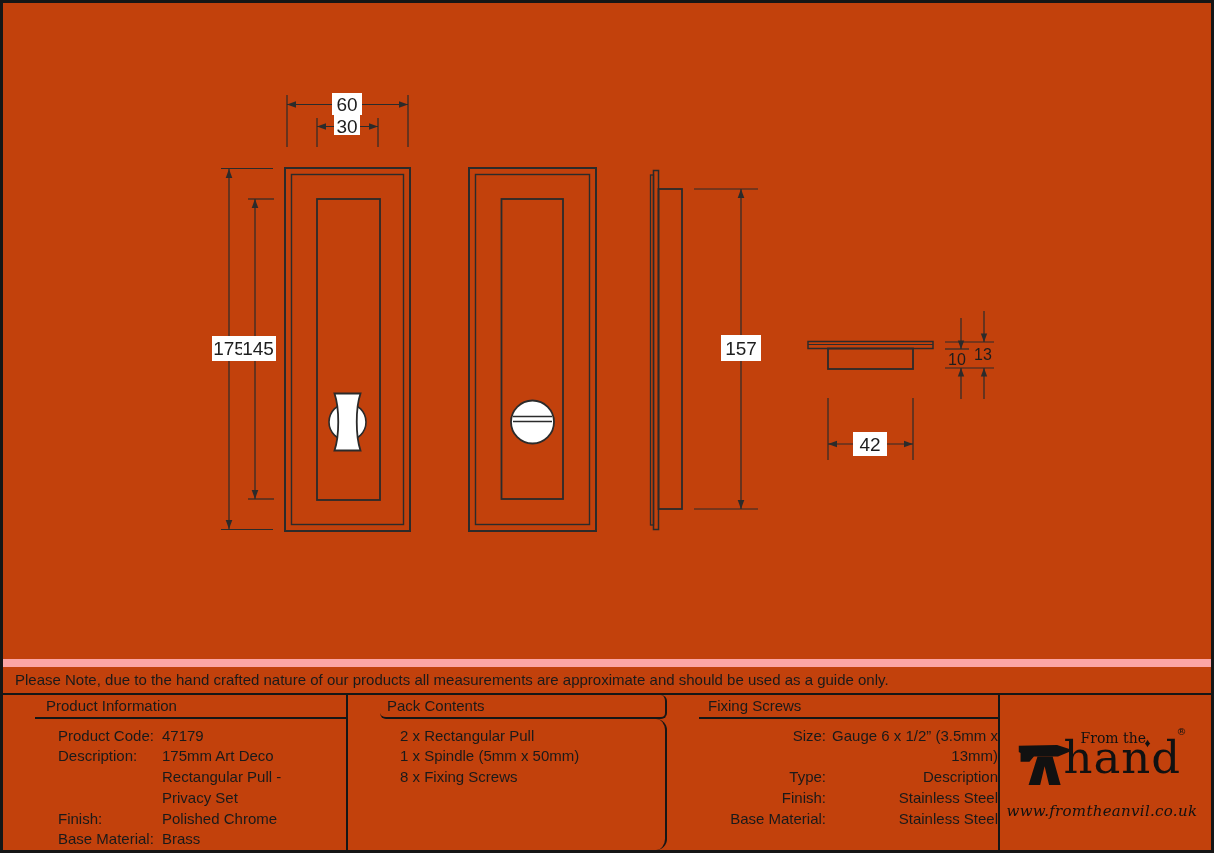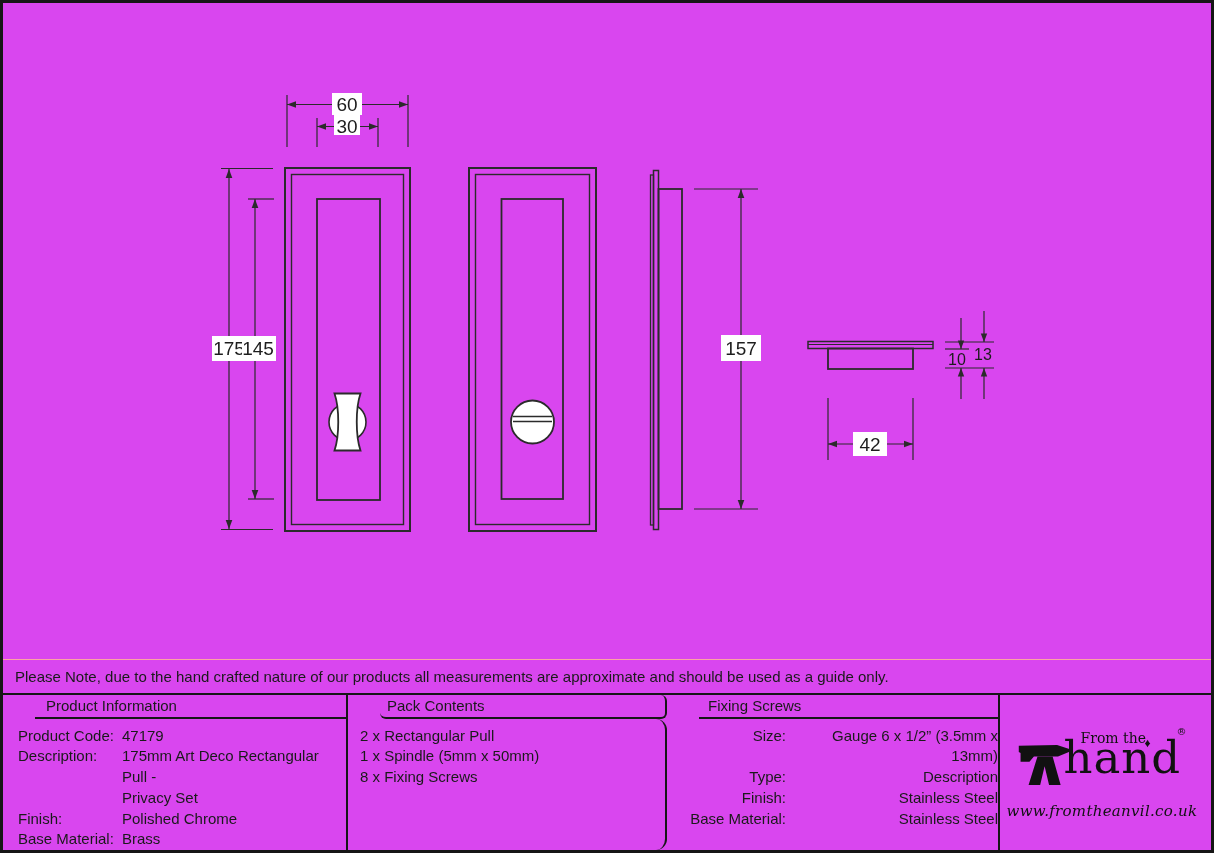--- a/index.html
+++ b/index.html
@@ -1,41 +1,41 @@
 <!DOCTYPE html>
 <html><head>
 <meta charset="utf-8">
 <style>
   * { margin:0; padding:0; box-sizing:border-box; }
   html,body { background:#dddddd; }
   .page {
-    width:1214px; height:853px; background:#d946ef;
+    width:1214px; height:853px; background:#c2410c;
     border:3px solid #161616; position:relative;
     font-family:"Liberation Sans", sans-serif; color:#1a1a1a;
     display:flex; flex-direction:column; overflow:hidden;
   }
   .drawing-area { height:667px; position:relative; }
   .drawing-area svg { position:absolute; left:0; top:0; }
   svg text { font-family:"Liberation Sans", sans-serif; fill:#1d1d1d; }
   .note-row {
-    border-top:1px solid #fca5a5; height:34px; flex:0 0 34px;
+    border-top:8px solid #fca5a5; height:34px; flex:0 0 34px;
     display:flex; align-items:center; padding-left:12px; font-size:15px;
   }
   .spec-table {
     border-top:2px solid #161616; flex:1;
     display:grid; grid-template-columns:345px 319px 333px 1fr;
     grid-template-rows:24px 1fr; font-size:15px;
   }
   .hcell {
     border-right:2px solid #161616; border-bottom:2px solid #161616;
     display:flex; align-items:center; padding-left:11px;margin-left:32px;
   }
   .hcell.c2 { padding-left:7px;border-radius:6px; }
   .hcell.c3 { padding-left:9px;text-align:center; }
-  .bcell { border-right:2px solid #161616; padding-top:7px; line-height:20.7px; }
+  .bcell { border-right:2px solid #161616; padding-top:7px; line-height:20.7px;margin-left:40px; }
   .kv { display:grid; }
   .pi .kv { grid-template-columns:104px 1fr; padding-left:15px; }
   .fs .kv { grid-template-columns:110px 1fr; padding-left:9px;text-align:right; }
   .pc { padding-left:12px;border-radius:11px; }
   .logo-cell {
     grid-column:4; grid-row:1 / span 2;
     display:flex; align-items:center; justify-content:center;
   }
   .logo { position:relative; width:178px; height:86px; color:#111; }
   .anvil-mark { position:absolute; left:0; top:13px; width:57px; height:45px; }

